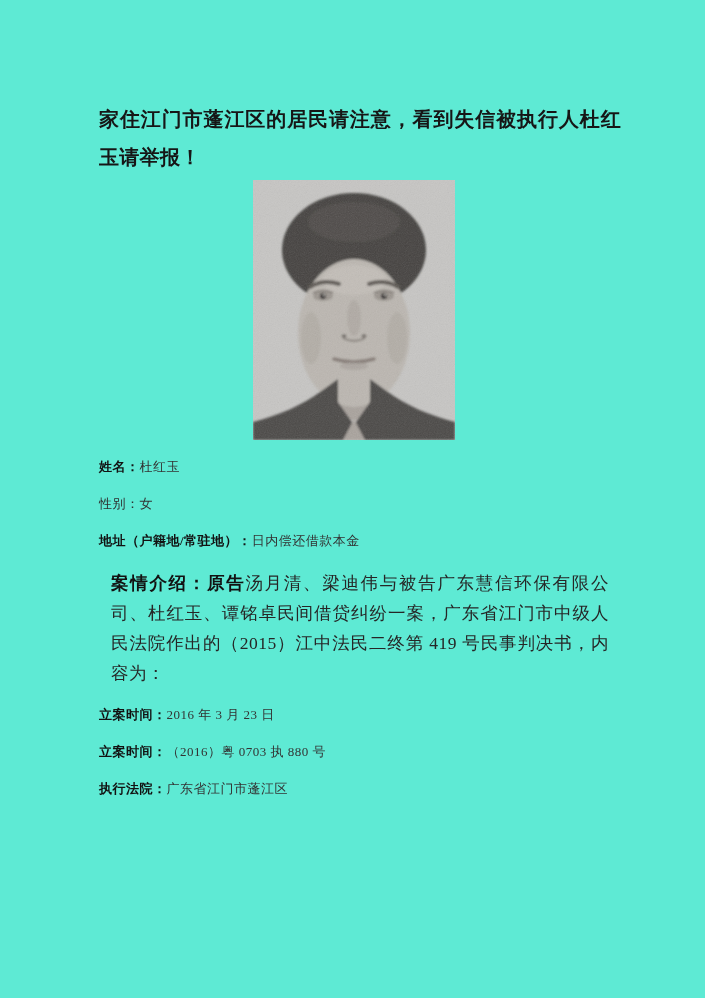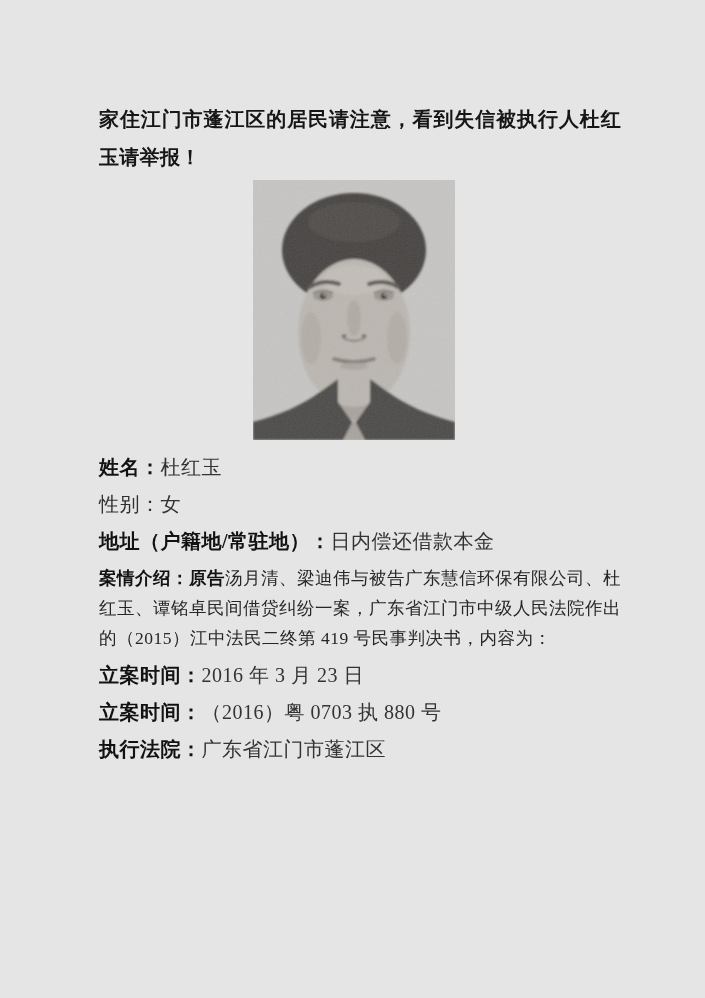--- a/index.html
+++ b/index.html
@@ -1,20 +1,20 @@
 <!DOCTYPE html>
 <html><head>
 <meta charset="utf-8">
 <style>
   html,body{margin:0;padding:0;background:#ffffff;}
   .page{
     position:relative;
     width:705px;height:998px;
     box-sizing:border-box;
-    background:#e5e5e5;
+    background:#5eead4;
     padding:100px 84px 0 99px;
     font-family:"Liberation Serif","DejaVu Serif",serif;
     color:#222222;
     overflow:hidden;
   }
   .title{
     margin:0 0 3px 0;
     font-family:"Liberation Sans","DejaVu Sans",sans-serif;
     font-weight:700;
     font-size:20px;
@@ -23,29 +23,29 @@
     letter-spacing:0.3px;
     text-align:justify;
   }
   .photo-wrap{
     width:202px;height:260px;
     margin:4px 0 12px 154px;
   }
   .photo-wrap svg{display:block;width:202px;height:260px;}
   .frow{
     margin:0 0 7px 0;
-    font-size:20px;
+    font-size:13px;
     line-height:30px;
     color:#2e2e2e;
     letter-spacing:0.5px;
   }
   .b{font-weight:700;color:#121212;}
   .val{color:#333333;}
   .para{
-    margin:0;
+    margin:12px;
     font-size:17.5px;
     line-height:30px;
     text-align:justify;
     color:#262626;
     letter-spacing:0.5px;
   }
   .para.indent{text-indent:2.2em;}
   .meta-block{margin-top:7px;}
 </style>
 </head>

